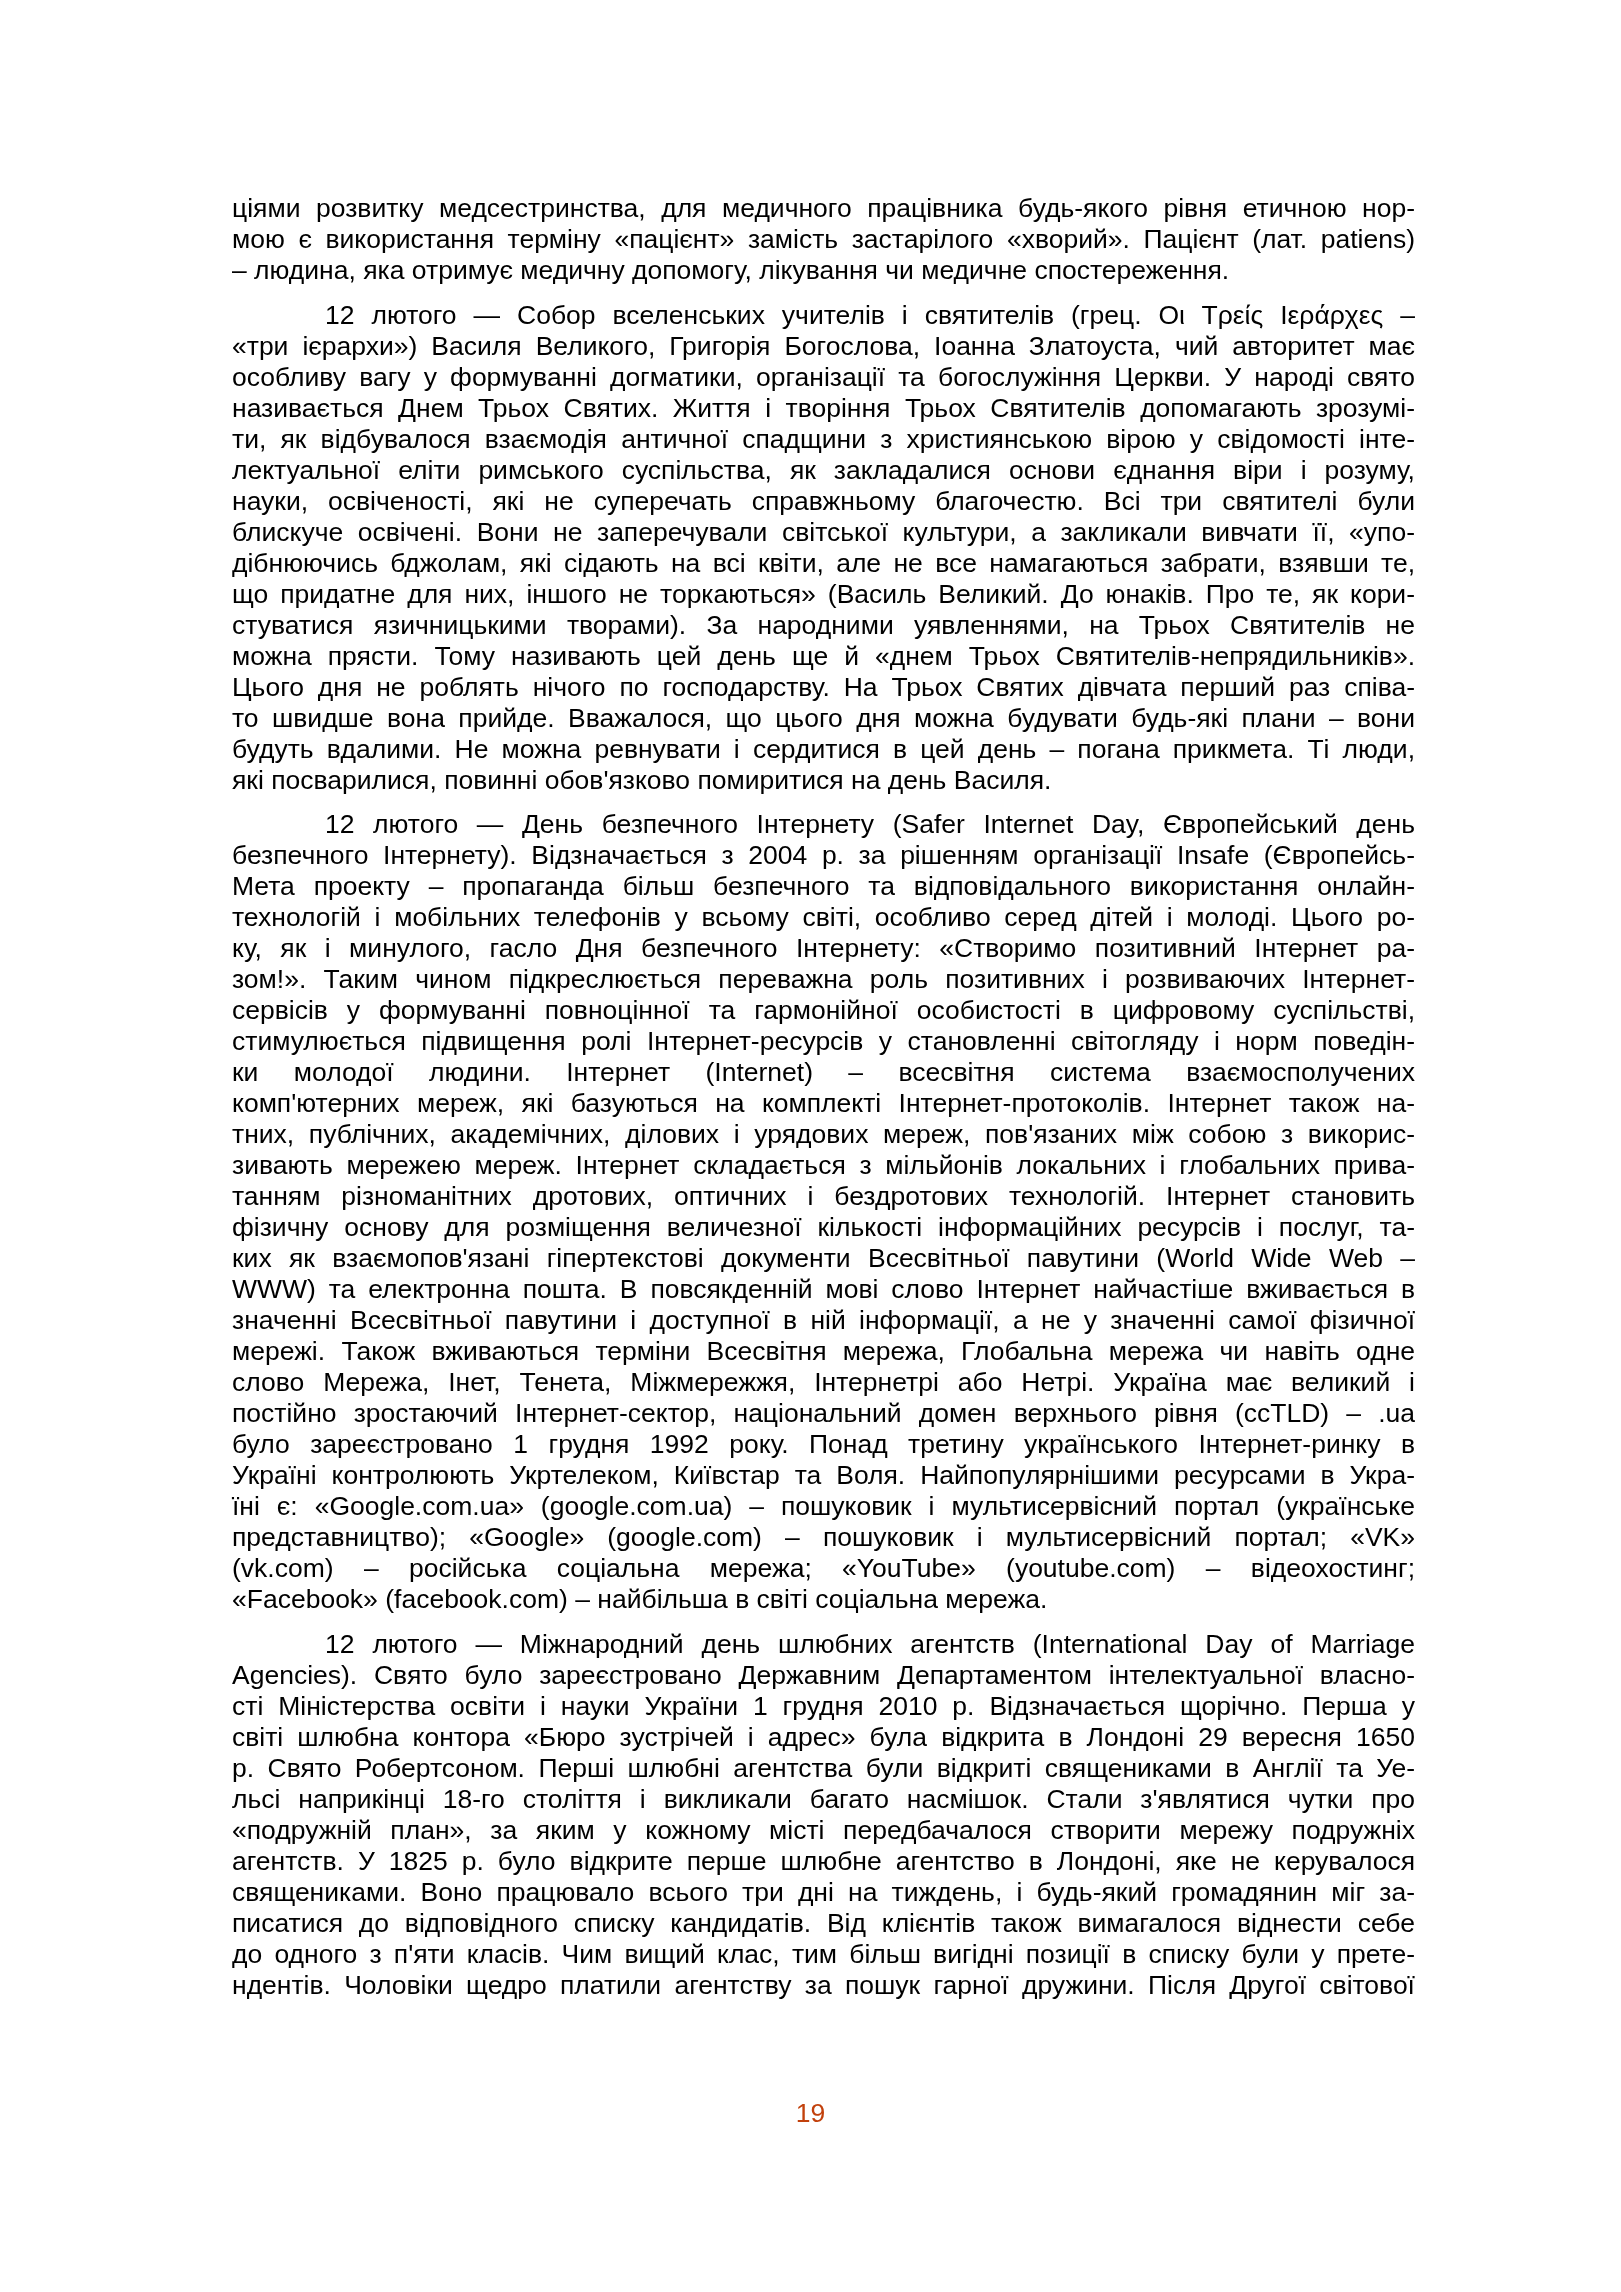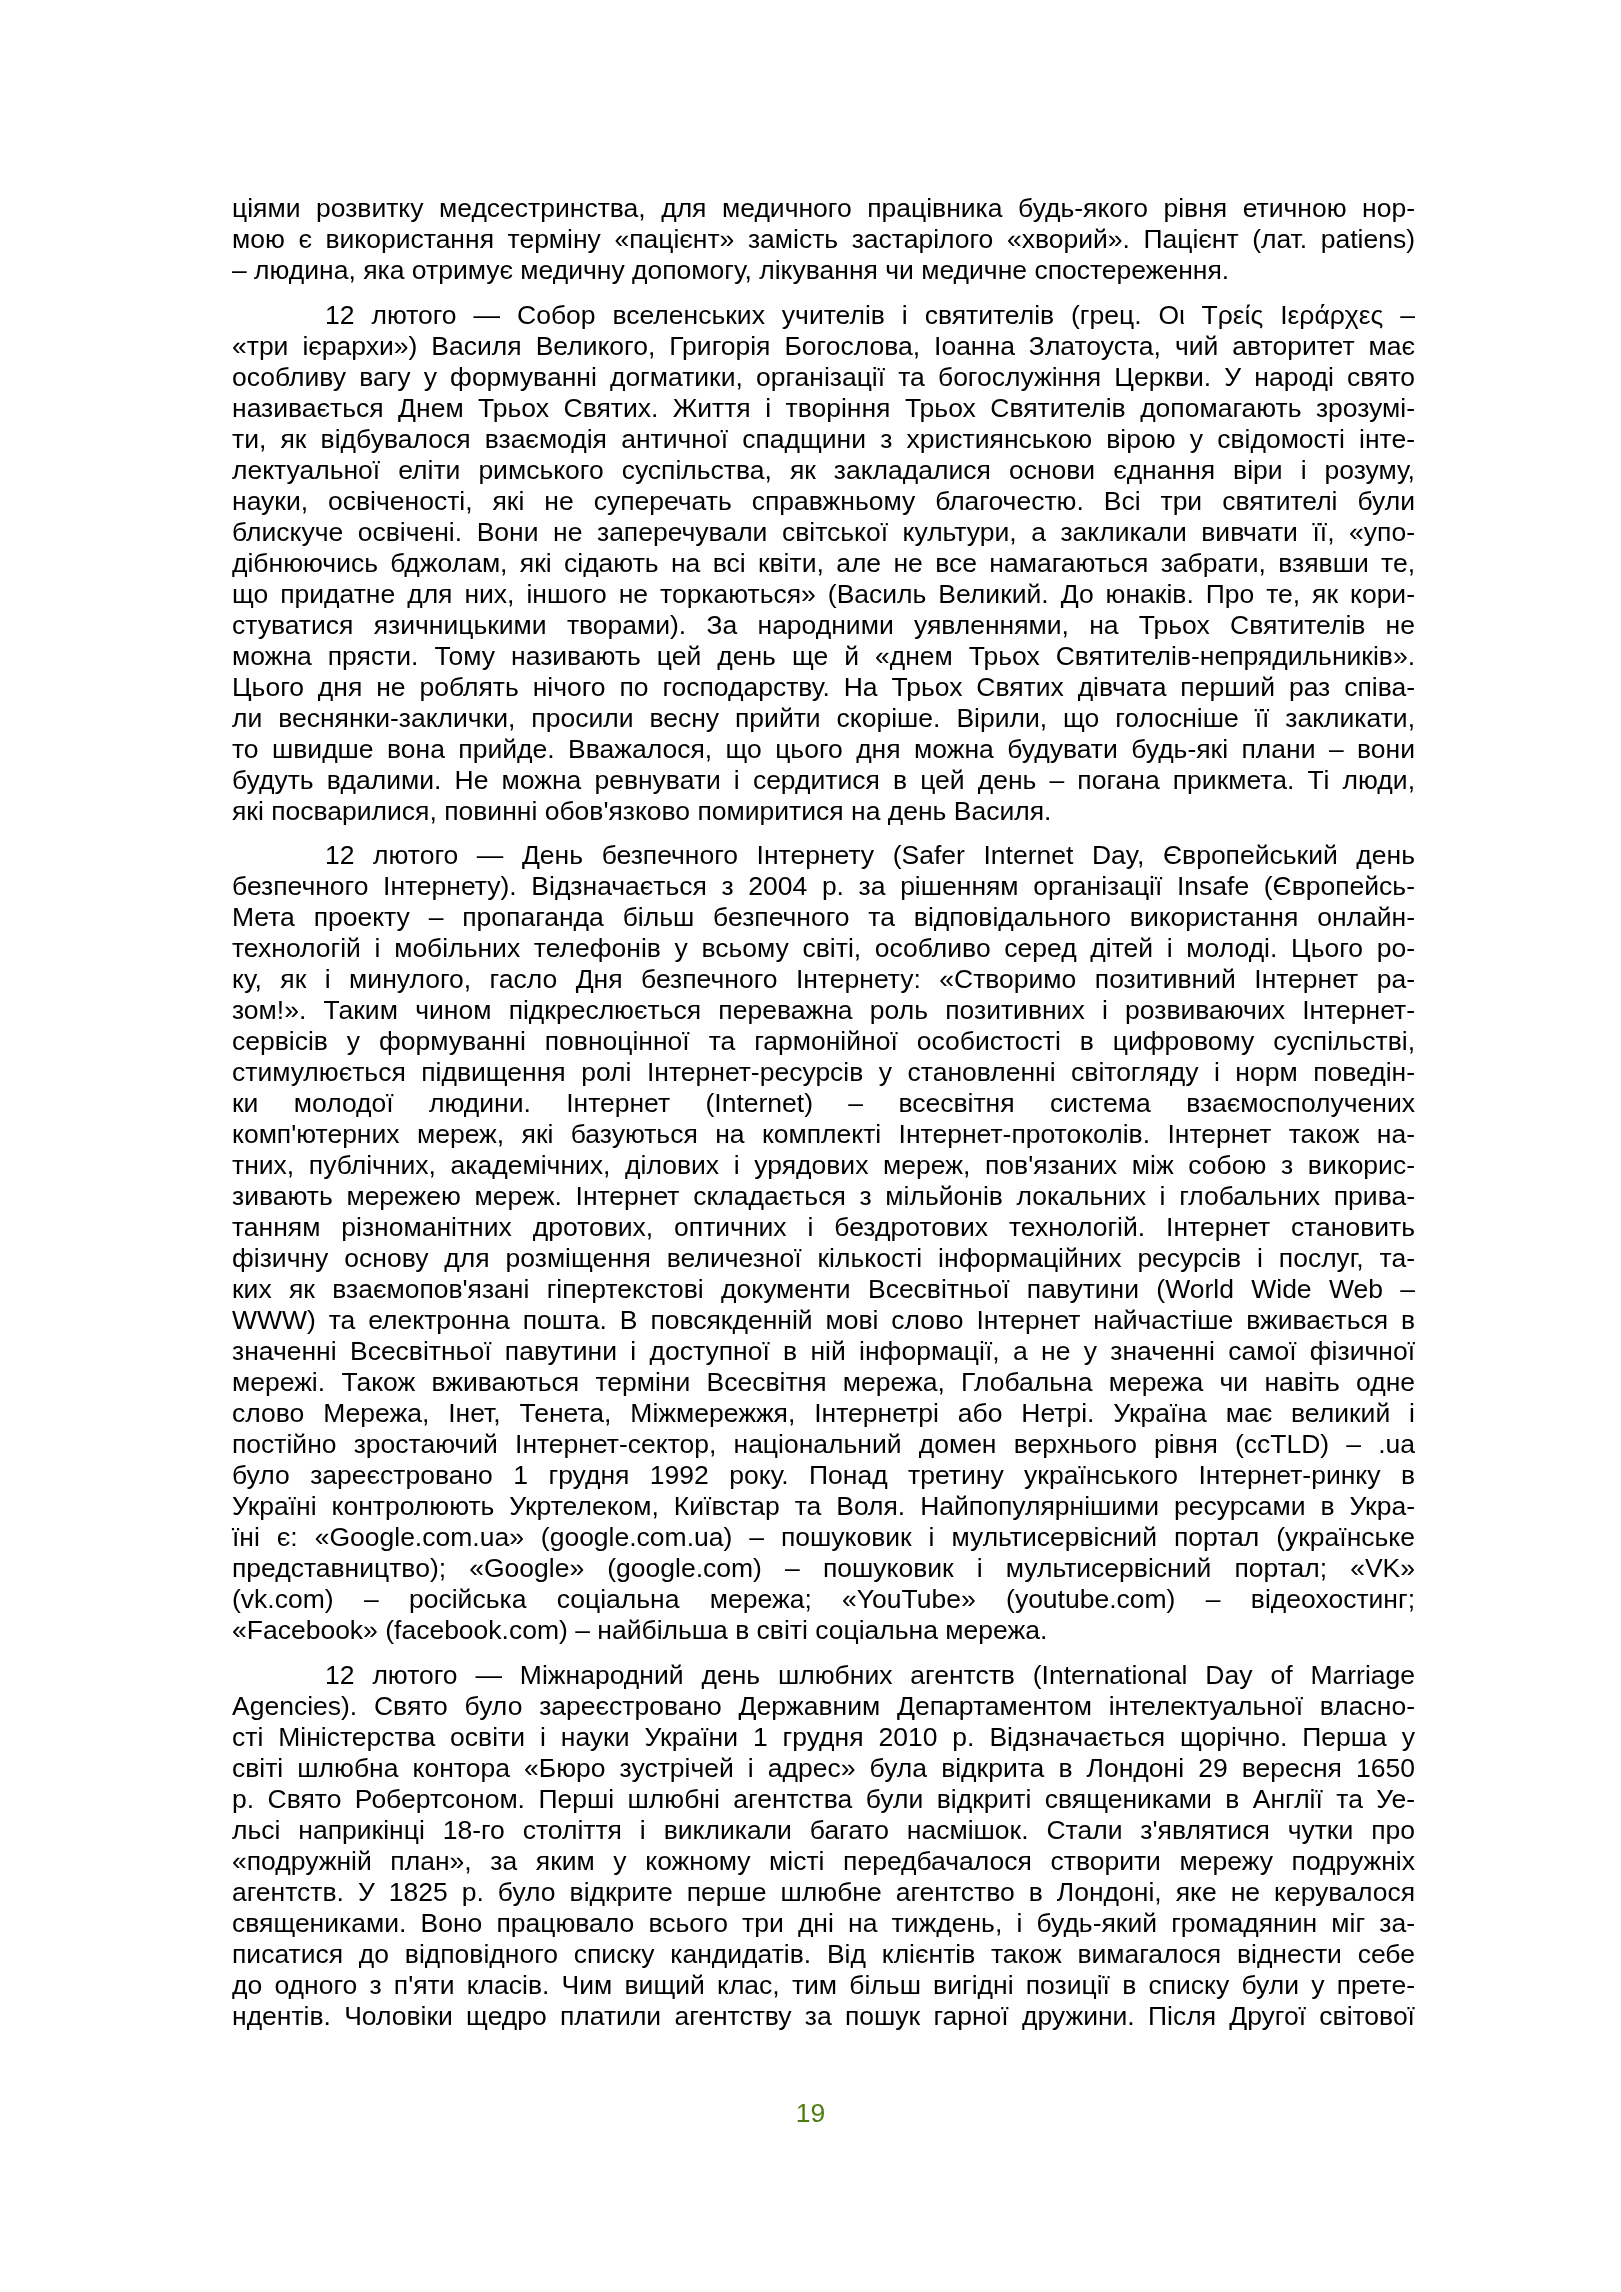--- a/index.html
+++ b/index.html
@@ -44,21 +44,21 @@
     font-weight: normal;
   }
   .page-number {
     position: absolute;
     left: 232px;
     top: 2066px;
     width: 1157px;
     text-align: center;
     font-size: 26.5px;
     line-height: 31px;
-    color: #4d7c0f;
+    color: #c2410c;
   }
 </style>
 </head>
 <body>
 
 <div class="page">
   <div class="text-block" id="text-block">
       <div class="paragraph">
         <div class="text-line">ціями розвитку медсестринства, для медичного працівника будь-якого рівня етичною нор-</div>
         <div class="text-line">мою є використання терміну «пацієнт» замість застарілого «хворий». Пацієнт (лат. patiens)</div>
@@ -71,21 +71,20 @@
         <div class="text-line">називається Днем Трьох Святих. Життя і творіння Трьох Святителів допомагають зрозумі-</div>
         <div class="text-line">ти, як відбувалося взаємодія античної спадщини з християнською вірою у свідомості інте-</div>
         <div class="text-line">лектуальної еліти римського суспільства, як закладалися основи єднання віри і розуму,</div>
         <div class="text-line">науки, освіченості, які не суперечать справжньому благочестю. Всі три святителі були</div>
         <div class="text-line">блискуче освічені. Вони не заперечували світської культури, а закликали вивчати її, «упо-</div>
         <div class="text-line">дібнюючись бджолам, які сідають на всі квіти, але не все намагаються забрати, взявши те,</div>
         <div class="text-line">що придатне для них, іншого не торкаються» (Василь Великий. До юнаків. Про те, як кори-</div>
         <div class="text-line">стуватися язичницькими творами). За народними уявленнями, на Трьох Святителів не</div>
         <div class="text-line">можна прясти. Тому називають цей день ще й «днем Трьох Святителів-непрядильників».</div>
         <div class="text-line">Цього дня не роблять нічого по господарству. На Трьох Святих дівчата перший раз співа-</div>
-        <div class="text-line">ли веснянки-заклички, просили весну прийти скоріше. Вірили, що голосніше її закликати,</div>
         <div class="text-line">то швидше вона прийде. Вважалося, що цього дня можна будувати будь-які плани – вони</div>
         <div class="text-line">будуть вдалими. Не можна ревнувати і сердитися в цей день – погана прикмета. Ті люди,</div>
         <div class="text-line last-left">які посварилися, повинні обов'язково помиритися на день Василя.</div>
       </div>
       <div class="paragraph">
         <div class="text-line first-indent"><b>12 лютого</b> — День безпечного Інтернету (Safer Internet Day, Європейський день</div>
         <div class="text-line">безпечного Інтернету). Відзначається з 2004 р. за рішенням організації Insafe (Європейсь-</div>
         <div class="text-line">Мета проекту – пропаганда більш безпечного та відповідального використання онлайн-</div>
         <div class="text-line">технологій і мобільних телефонів у всьому світі, особливо серед дітей і молоді. Цього ро-</div>
         <div class="text-line">ку, як і минулого, гасло Дня безпечного Інтернету: «Створимо позитивний Інтернет ра-</div>

